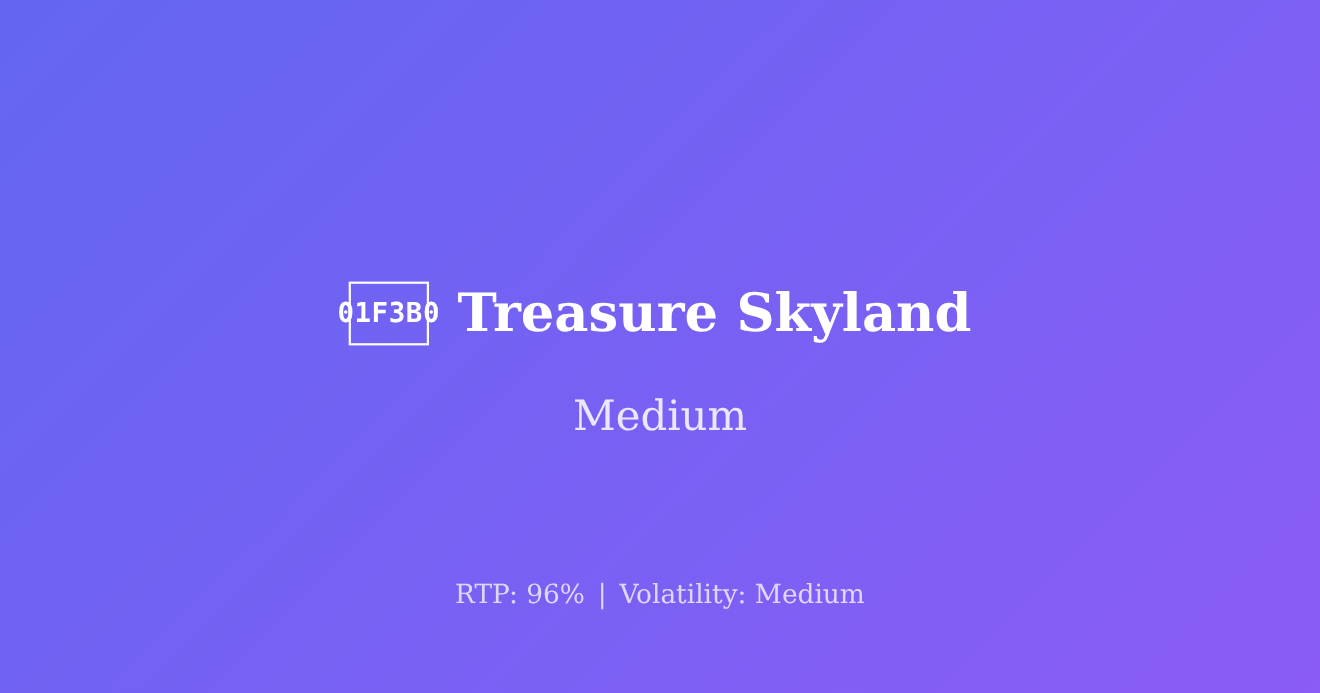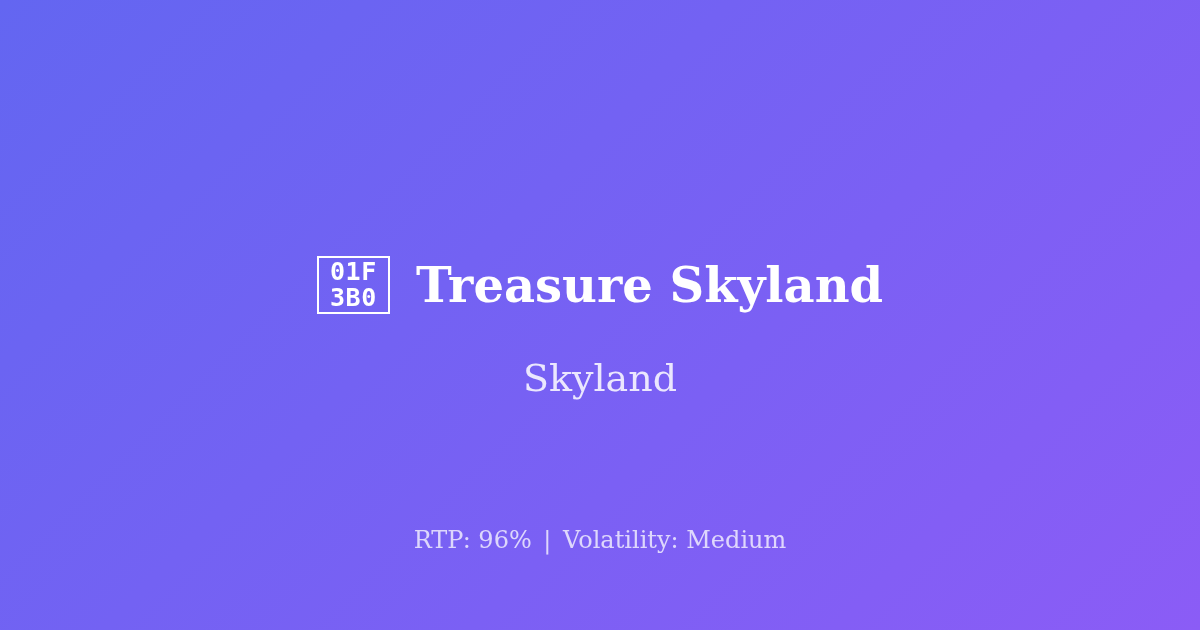--- a/index.html
+++ b/index.html
@@ -30,21 +30,21 @@
     display: flex;
     align-items: center;
     justify-content: center;
     gap: 26px;
     margin-top: 26px;
   }
 
   
   .tofu-glyph {
     display: inline-flex;
-    flex-direction: column;
+    flex-direction: row;
     align-items: center;
     justify-content: center;
     width: 73px;
     height: 58px;
     border: 2px solid #ffffff;
     font-family: "DejaVu Sans Mono", "Liberation Mono", monospace;
     font-weight: 700;
     font-size: 25px;
     line-height: 26px;
     letter-spacing: 0.5px;
@@ -96,21 +96,21 @@
   <div class="title-row">
 
     <span class="tofu-glyph">
       <span class="tofu-row">01F</span>
       <span class="tofu-row">3B0</span>
     </span>
 
     <h1 class="game-title">Treasure Skyland</h1>
   </div>
 
-  <div class="game-subtitle">Skyland</div>
+  <div class="game-subtitle">Medium</div>
 
   <div class="game-meta">
     <span>RTP: 96%</span>
     <span class="meta-sep">|</span>
     <span>Volatility: Medium</span>
   </div>
 
 </div>
 
 </body></html>

